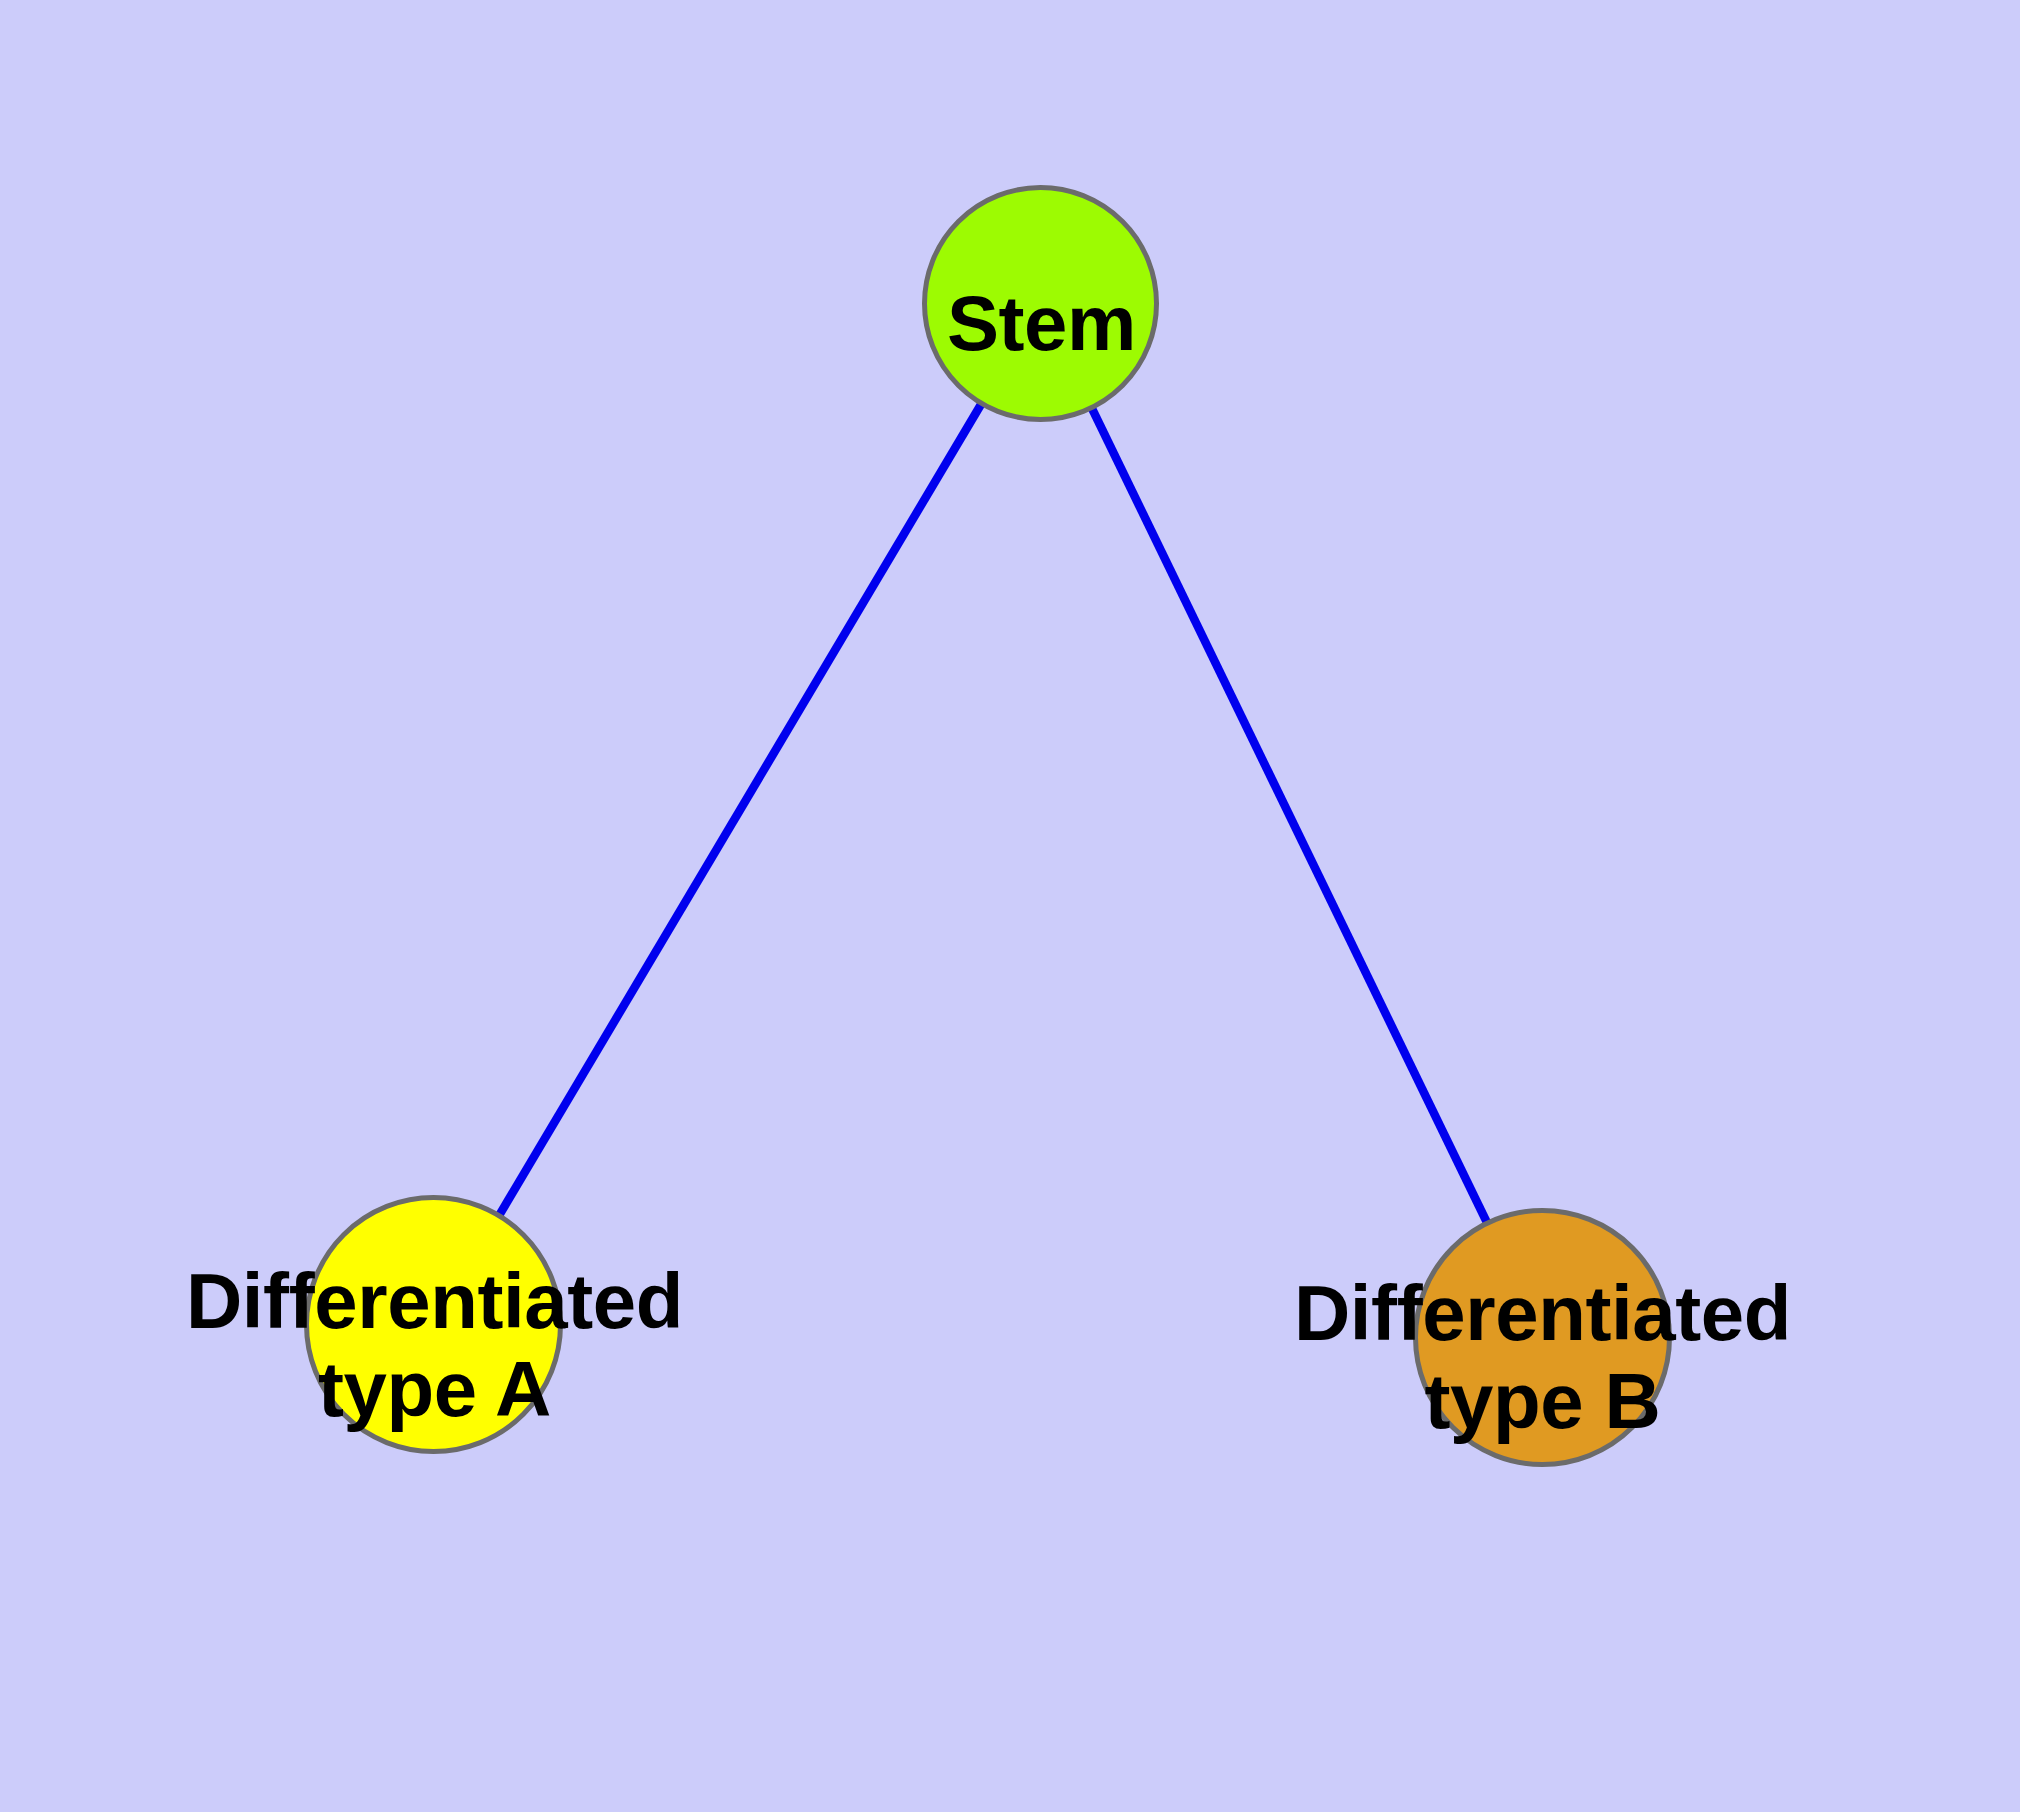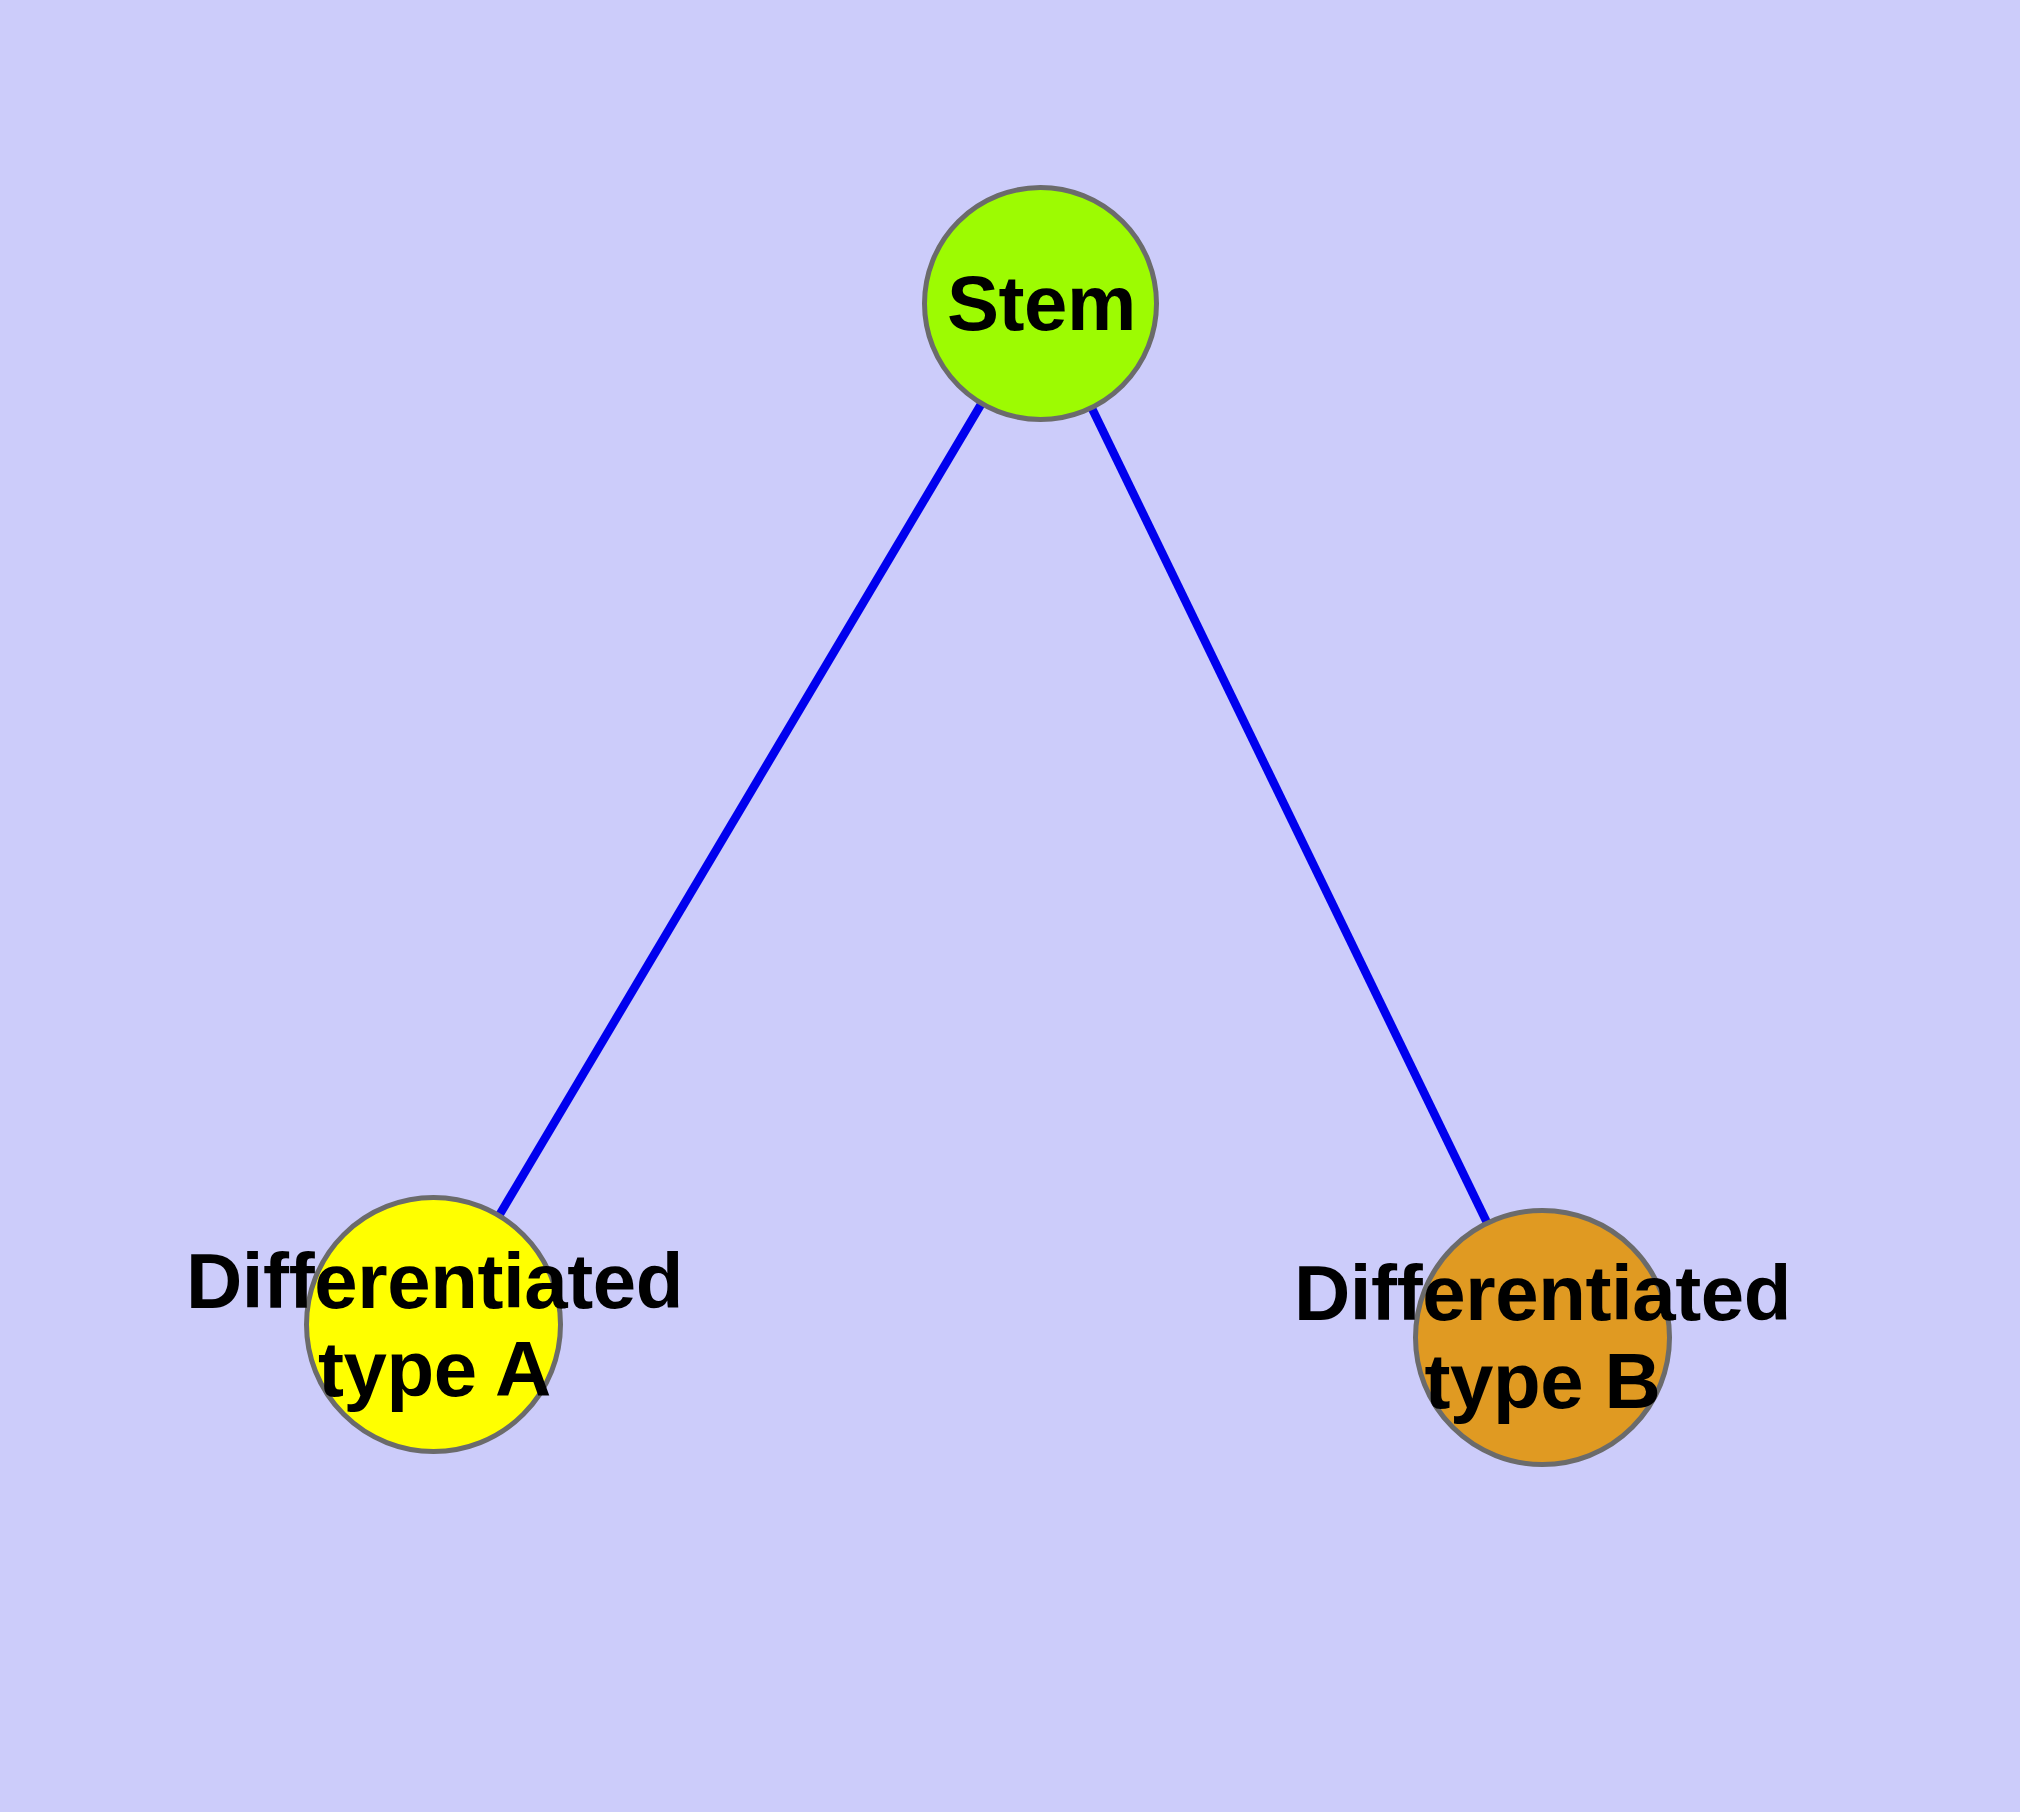--- a/index.html
+++ b/index.html
@@ -39,20 +39,21 @@
     z-index: 3;
     text-align: center;
     color: #000000;
     font-family: "Liberation Sans", sans-serif;
     font-weight: bold;
     font-size: 78px;
     line-height: 88px;
     white-space: pre;
     letter-spacing: -0.4px;
     pointer-events: none;
+    margin-top: 20px;
   }
 </style>
 </head>
 <body>
 
 <div id="graph-canvas">
 
   <svg id="edge-layer" viewBox="0 0 2384 2138" width="2021" height="1812" xmlns="http://www.w3.org/2000/svg">
     <line x1="1158.5286228532252" y1="474.9176109802564" x2="588.1120234916871" y2="1434.9064409113366" stroke="#0000ee" stroke-width="10"></line>
     <line x1="1287.3725647520814" y1="480.35562330665437" x2="1754.9521165583812" y2="1443.9486185831508" stroke="#0000ee" stroke-width="10"></line>

